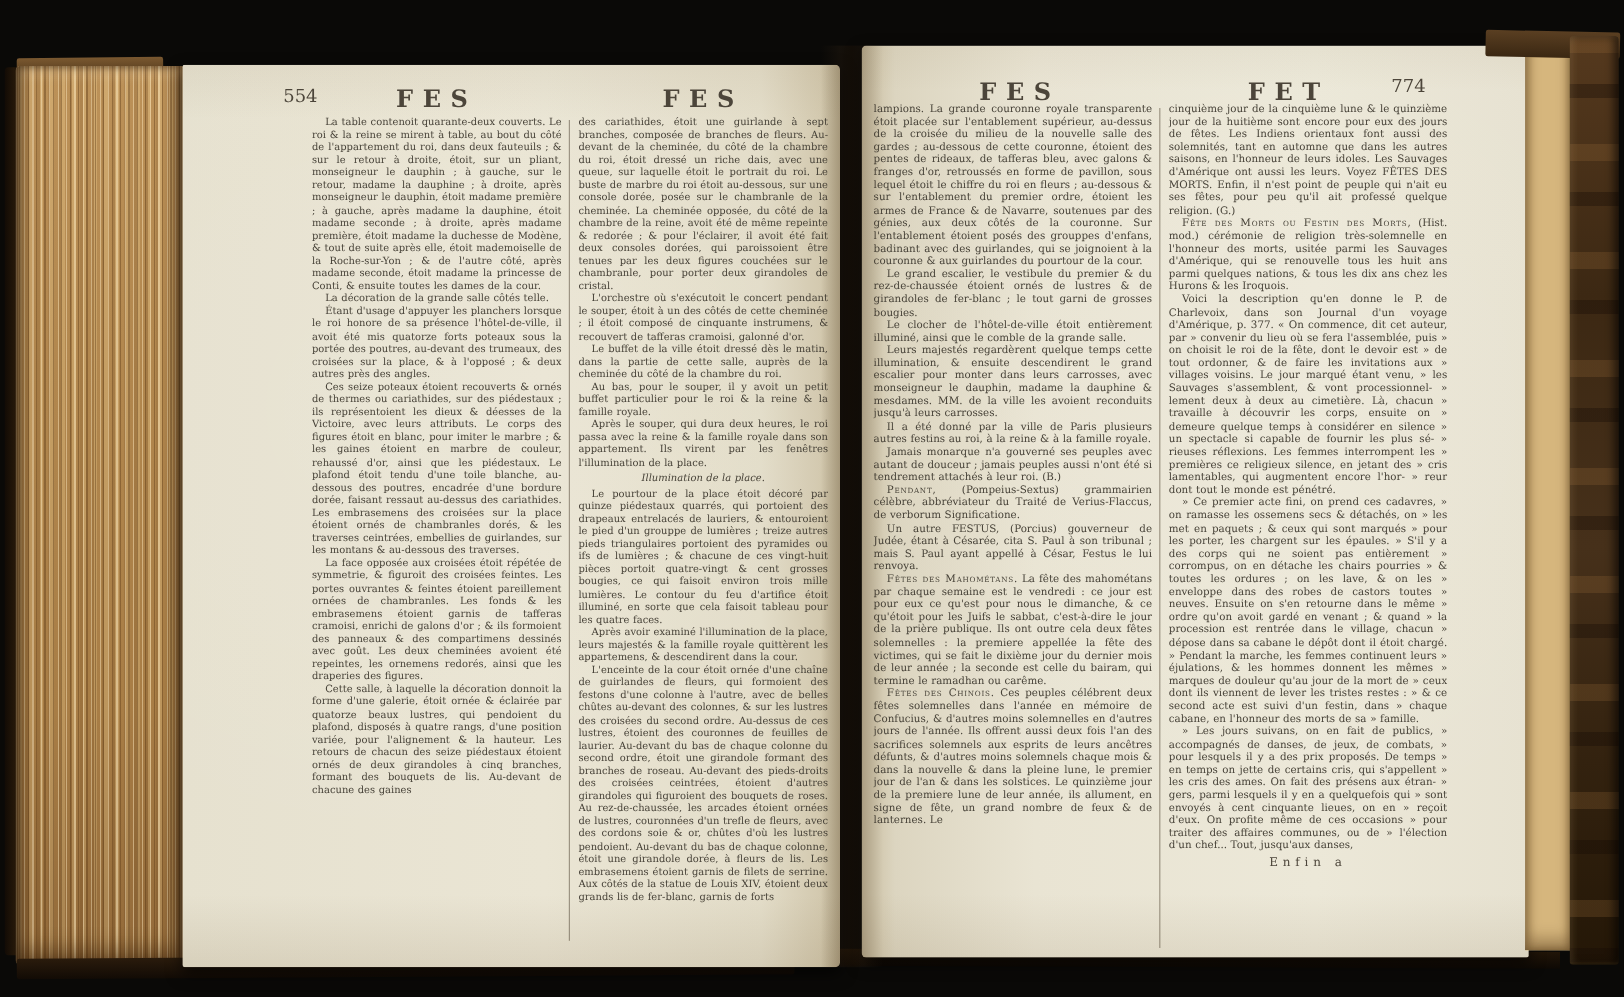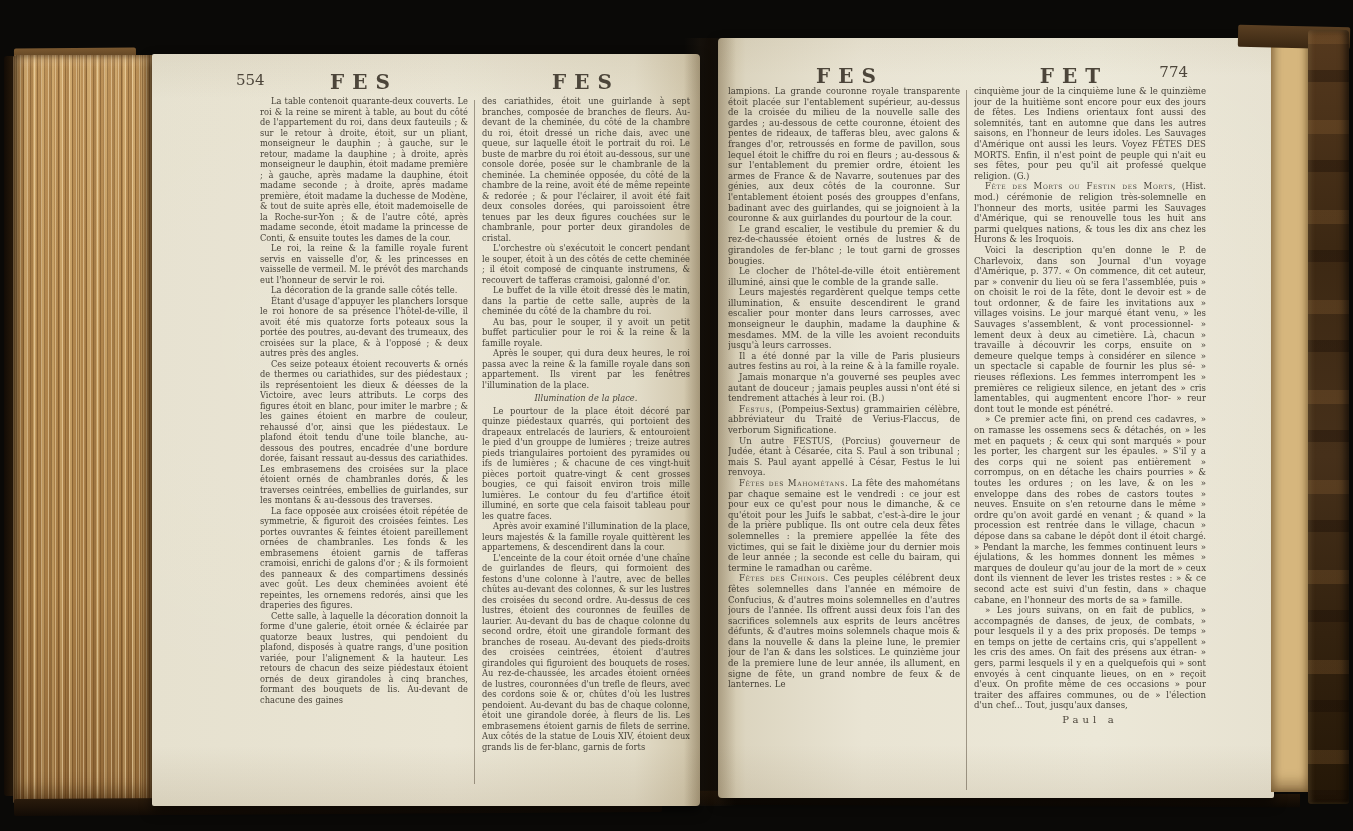--- a/index.html
+++ b/index.html
@@ -68,21 +68,20 @@
   <div class="abs fore-edge-left"></div>
   <div class="abs cover-bottom"></div>
   <div class="abs cover-bottom-right"></div>
 
   <div class="abs page page-left">
     <span class="pagenum" style="left:84px;top:17px;">554</span>
     <span class="runhead" style="left:108px;top:16px;width:208px;">FES</span>
     <span class="runhead" style="left:330px;top:16px;width:208px;">FES</span>
     <div class="col" style="left:108px;top:42px;width:208px;height:698px;">
         <p class="para">La table contenoit quarante-deux couverts. Le roi &amp; la reine se mirent à table, au bout du côté de l'appartement du roi, dans deux fauteuils ; &amp; sur le retour à droite, étoit, sur un pliant, monseigneur le dauphin ; à gauche, sur le retour, madame la dauphine ; à droite, après monseigneur le dauphin, étoit madame première ; à gauche, après madame la dauphine, étoit madame seconde ; à droite, après madame première, étoit madame la duchesse de Modène, &amp; tout de suite après elle, étoit mademoiselle de la Roche-sur-Yon ; &amp; de l'autre côté, après madame seconde, étoit madame la princesse de Conti, &amp; ensuite toutes les dames de la cour.</p>
-        <p class="para">Le roi, la reine &amp; la famille royale furent servis en vaisselle d'or, &amp; les princesses en vaisselle de vermeil. M. le prévôt des marchands eut l'honneur de servir le roi.</p>
         <p class="para">La décoration de la grande salle côtés telle.</p>
         <p class="para">Étant d'usage d'appuyer les planchers lorsque le roi honore de sa présence l'hôtel-de-ville, il avoit été mis quatorze forts poteaux sous la portée des poutres, au-devant des trumeaux, des croisées sur la place, &amp; à l'opposé ; &amp; deux autres près des angles.</p>
         <p class="para">Ces seize poteaux étoient recouverts &amp; ornés de thermes ou cariathides, sur des piédestaux ; ils représentoient les dieux &amp; déesses de la Victoire, avec leurs attributs. Le corps des figures étoit en blanc, pour imiter le marbre ; &amp; les gaines étoient en marbre de couleur, rehaussé d'or, ainsi que les piédestaux. Le plafond étoit tendu d'une toile blanche, au-dessous des poutres, encadrée d'une bordure dorée, faisant ressaut au-dessus des cariathides. Les embrasemens des croisées sur la place étoient ornés de chambranles dorés, &amp; les traverses ceintrées, embellies de guirlandes, sur les montans &amp; au-dessous des traverses.</p>
         <p class="para">La face opposée aux croisées étoit répétée de symmetrie, &amp; figuroit des croisées feintes. Les portes ouvrantes &amp; feintes étoient pareillement ornées de chambranles. Les fonds &amp; les embrasemens étoient garnis de tafferas cramoisi, enrichi de galons d'or ; &amp; ils formoient des panneaux &amp; des compartimens dessinés avec goût. Les deux cheminées avoient été repeintes, les ornemens redorés, ainsi que les draperies des figures.</p>
         <p class="para">Cette salle, à laquelle la décoration donnoit la forme d'une galerie, étoit ornée &amp; éclairée par quatorze beaux lustres, qui pendoient du plafond, disposés à quatre rangs, d'une position variée, pour l'alignement &amp; la hauteur. Les retours de chacun des seize piédestaux étoient ornés de deux girandoles à cinq branches, formant des bouquets de lis. Au-devant de chacune des gaines</p>
       </div>
     <div class="colrule" style="left:322px;top:46px;height:684px;"></div>
     <div class="col" style="left:330px;top:42px;width:208px;height:698px;">
         <p class="flow">des cariathides, étoit une guirlande à sept branches, composée de branches de fleurs. Au-devant de la cheminée, du côté de la chambre du roi, étoit dressé un riche dais, avec une queue, sur laquelle étoit le portrait du roi. Le buste de marbre du roi étoit au-dessous, sur une console dorée, posée sur le chambranle de la cheminée. La cheminée opposée, du côté de la chambre de la reine, avoit été de même repeinte &amp; redorée ; &amp; pour l'éclairer, il avoit été fait deux consoles dorées, qui paroissoient être tenues par les deux figures couchées sur le chambranle, pour porter deux girandoles de cristal.</p>
         <p class="para">L'orchestre où s'exécutoit le concert pendant le souper, étoit à un des côtés de cette cheminée ; il étoit composé de cinquante instrumens, &amp; recouvert de tafferas cramoisi, galonné d'or.</p>
@@ -100,33 +99,33 @@
     <span class="runhead" style="left:16px;top:26px;width:232px;">FES</span>
     <span class="runhead" style="left:256px;top:26px;width:200px;">FET</span>
     <span class="pagenum" style="left:400px;top:25px;width:70px;text-align:right;">774</span>
     <div class="col" style="left:10px;top:48px;width:232px;height:724px;">
         <p class="flow">lampions. La grande couronne royale transparente étoit placée sur l'entablement supérieur, au-dessus de la croisée du milieu de la nouvelle salle des gardes ; au-dessous de cette couronne, étoient des pentes de rideaux, de tafferas bleu, avec galons &amp; franges d'or, retroussés en forme de pavillon, sous lequel étoit le chiffre du roi en fleurs ; au-dessous &amp; sur l'entablement du premier ordre, étoient les armes de France &amp; de Navarre, soutenues par des génies, aux deux côtés de la couronne. Sur l'entablement étoient posés des grouppes d'enfans, badinant avec des guirlandes, qui se joignoient à la couronne &amp; aux guirlandes du pourtour de la cour.</p>
         <p class="para">Le grand escalier, le vestibule du premier &amp; du rez-de-chaussée étoient ornés de lustres &amp; de girandoles de fer-blanc ; le tout garni de grosses bougies.</p>
         <p class="para">Le clocher de l'hôtel-de-ville étoit entièrement illuminé, ainsi que le comble de la grande salle.</p>
         <p class="para">Leurs majestés regardèrent quelque temps cette illumination, &amp; ensuite descendirent le grand escalier pour monter dans leurs carrosses, avec monseigneur le dauphin, madame la dauphine &amp; mesdames. MM. de la ville les avoient reconduits jusqu'à leurs carrosses.</p>
         <p class="para">Il a été donné par la ville de Paris plusieurs autres festins au roi, à la reine &amp; à la famille royale.</p>
         <p class="para">Jamais monarque n'a gouverné ses peuples avec autant de douceur ; jamais peuples aussi n'ont été si tendrement attachés à leur roi. (B.)</p>
-        <p class="para"><span class="sc">Festus,</span> (Pompeius-Sextus) grammairien célèbre, abbréviateur du Traité de Verius-Flaccus, de verborum Significatione.</p>
+        <p class="para"><span class="sc">Pendant,</span> (Pompeius-Sextus) grammairien célèbre, abbréviateur du Traité de Verius-Flaccus, de verborum Significatione.</p>
         <p class="para">Un autre FESTUS, (Porcius) gouverneur de Judée, étant à Césarée, cita S. Paul à son tribunal ; mais S. Paul ayant appellé à César, Festus le lui renvoya.</p>
         <p class="para"><span class="sc">Fêtes des Mahométans.</span> La fête des mahométans par chaque semaine est le vendredi : ce jour est pour eux ce qu'est pour nous le dimanche, &amp; ce qu'étoit pour les Juifs le sabbat, c'est-à-dire le jour de la prière publique. Ils ont outre cela deux fêtes solemnelles : la premiere appellée la fête des victimes, qui se fait le dixième jour du dernier mois de leur année ; la seconde est celle du bairam, qui termine le ramadhan ou carême.</p>
         <p class="para"><span class="sc">Fêtes des Chinois.</span> Ces peuples célébrent deux fêtes solemnelles dans l'année en mémoire de Confucius, &amp; d'autres moins solemnelles en d'autres jours de l'année. Ils offrent aussi deux fois l'an des sacrifices solemnels aux esprits de leurs ancêtres défunts, &amp; d'autres moins solemnels chaque mois &amp; dans la nouvelle &amp; dans la pleine lune, le premier jour de l'an &amp; dans les solstices. Le quinzième jour de la premiere lune de leur année, ils allument, en signe de fête, un grand nombre de feux &amp; de lanternes. Le</p>
       </div>
     <div class="colrule" style="left:248px;top:52px;height:700px;"></div>
     <div class="col" style="left:256px;top:48px;width:232px;height:718px;">
         <p class="flow">cinquième jour de la cinquième lune &amp; le quinzième jour de la huitième sont encore pour eux des jours de fêtes. Les Indiens orientaux font aussi des solemnités, tant en automne que dans les autres saisons, en l'honneur de leurs idoles. Les Sauvages d'Amérique ont aussi les leurs. Voyez FÊTES DES MORTS. Enfin, il n'est point de peuple qui n'ait eu ses fêtes, pour peu qu'il ait professé quelque religion. (G.)</p>
         <p class="para"><span class="sc">Fête des Morts ou Festin des Morts,</span> (Hist. mod.) cérémonie de religion très-solemnelle en l'honneur des morts, usitée parmi les Sauvages d'Amérique, qui se renouvelle tous les huit ans parmi quelques nations, &amp; tous les dix ans chez les Hurons &amp; les Iroquois.</p>
         <p class="para">Voici la description qu'en donne le P. de Charlevoix, dans son Journal d'un voyage d'Amérique, p. 377. « On commence, dit cet auteur, par » convenir du lieu où se fera l'assemblée, puis » on choisit le roi de la fête, dont le devoir est » de tout ordonner, &amp; de faire les invitations aux » villages voisins. Le jour marqué étant venu, » les Sauvages s'assemblent, &amp; vont processionnel- » lement deux à deux au cimetière. Là, chacun » travaille à découvrir les corps, ensuite on » demeure quelque temps à considérer en silence » un spectacle si capable de fournir les plus sé- » rieuses réflexions. Les femmes interrompent les » premières ce religieux silence, en jetant des » cris lamentables, qui augmentent encore l'hor- » reur dont tout le monde est pénétré.</p>
         <p class="para">» Ce premier acte fini, on prend ces cadavres, » on ramasse les ossemens secs &amp; détachés, on » les met en paquets ; &amp; ceux qui sont marqués » pour les porter, les chargent sur les épaules. » S'il y a des corps qui ne soient pas entièrement » corrompus, on en détache les chairs pourries » &amp; toutes les ordures ; on les lave, &amp; on les » enveloppe dans des robes de castors toutes » neuves. Ensuite on s'en retourne dans le même » ordre qu'on avoit gardé en venant ; &amp; quand » la procession est rentrée dans le village, chacun » dépose dans sa cabane le dépôt dont il étoit chargé. » Pendant la marche, les femmes continuent leurs » éjulations, &amp; les hommes donnent les mêmes » marques de douleur qu'au jour de la mort de » ceux dont ils viennent de lever les tristes restes : » &amp; ce second acte est suivi d'un festin, dans » chaque cabane, en l'honneur des morts de sa » famille.</p>
         <p class="para">» Les jours suivans, on en fait de publics, » accompagnés de danses, de jeux, de combats, » pour lesquels il y a des prix proposés. De temps » en temps on jette de certains cris, qui s'appellent » les cris des ames. On fait des présens aux étran- » gers, parmi lesquels il y en a quelquefois qui » sont envoyés à cent cinquante lieues, on en » reçoit d'eux. On profite même de ces occasions » pour traiter des affaires communes, ou de » l'élection d'un chef... Tout, jusqu'aux danses,</p>
-        <p class="sig">Paul a</p>
+        <p class="sig">Enfin a</p>
       </div>
   </div>
 
   <div class="abs gutter"></div>
   <div class="abs fore-edge-right"></div>
   <div class="abs cover-topright"></div>
   <div class="abs cover-right"></div>
 
 </div>
 

